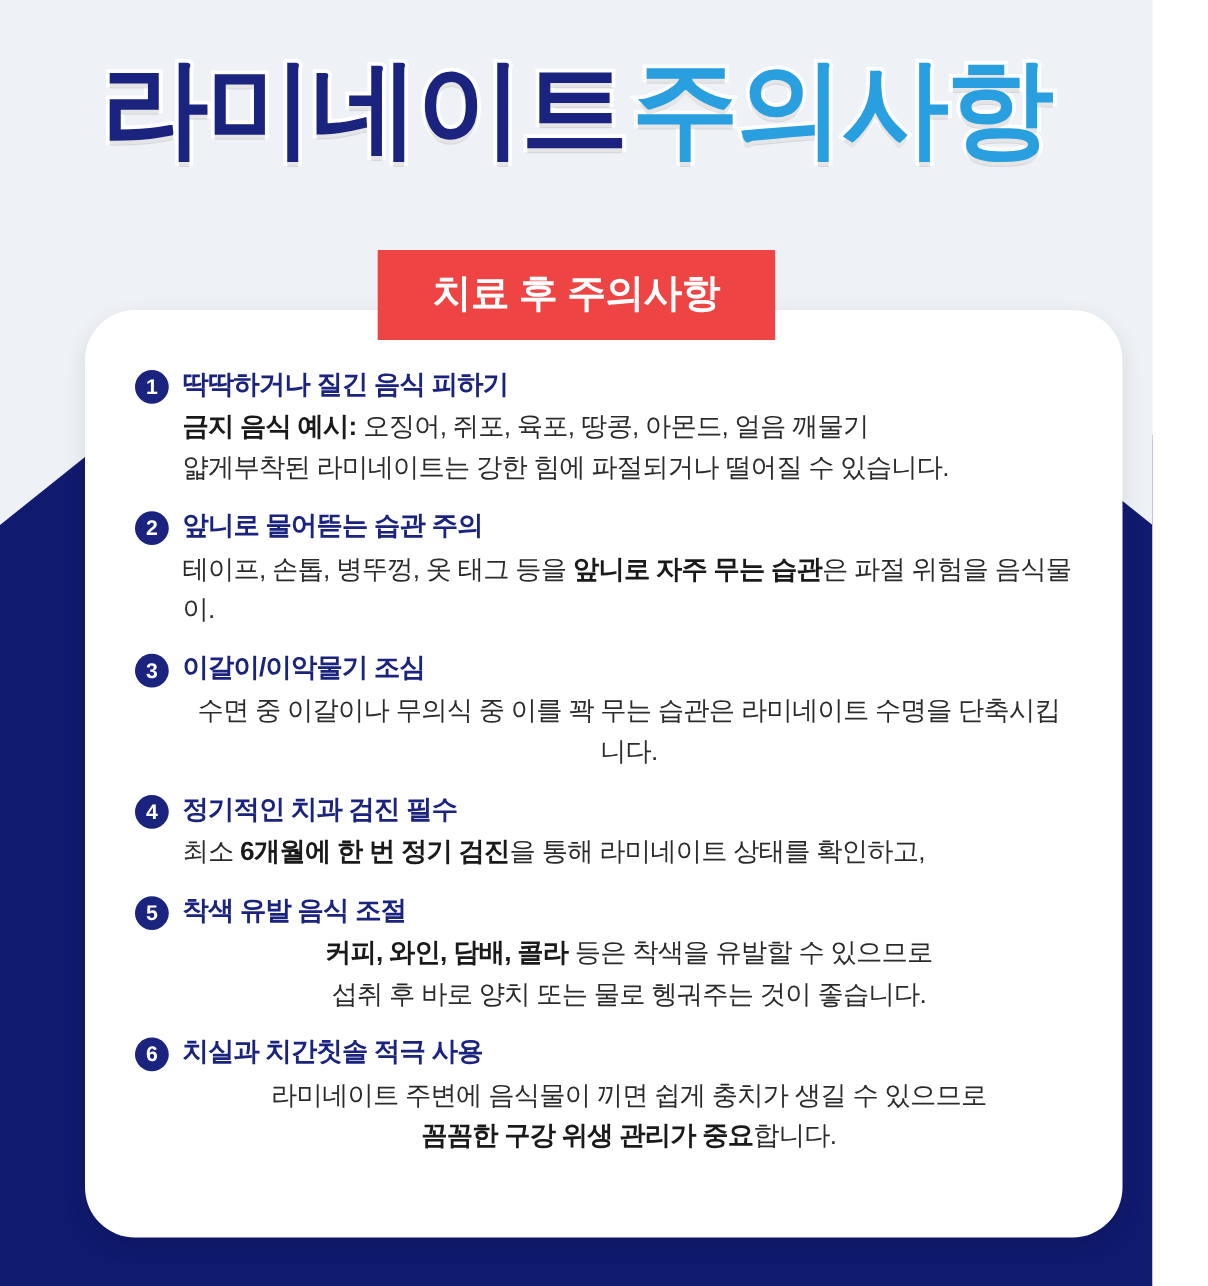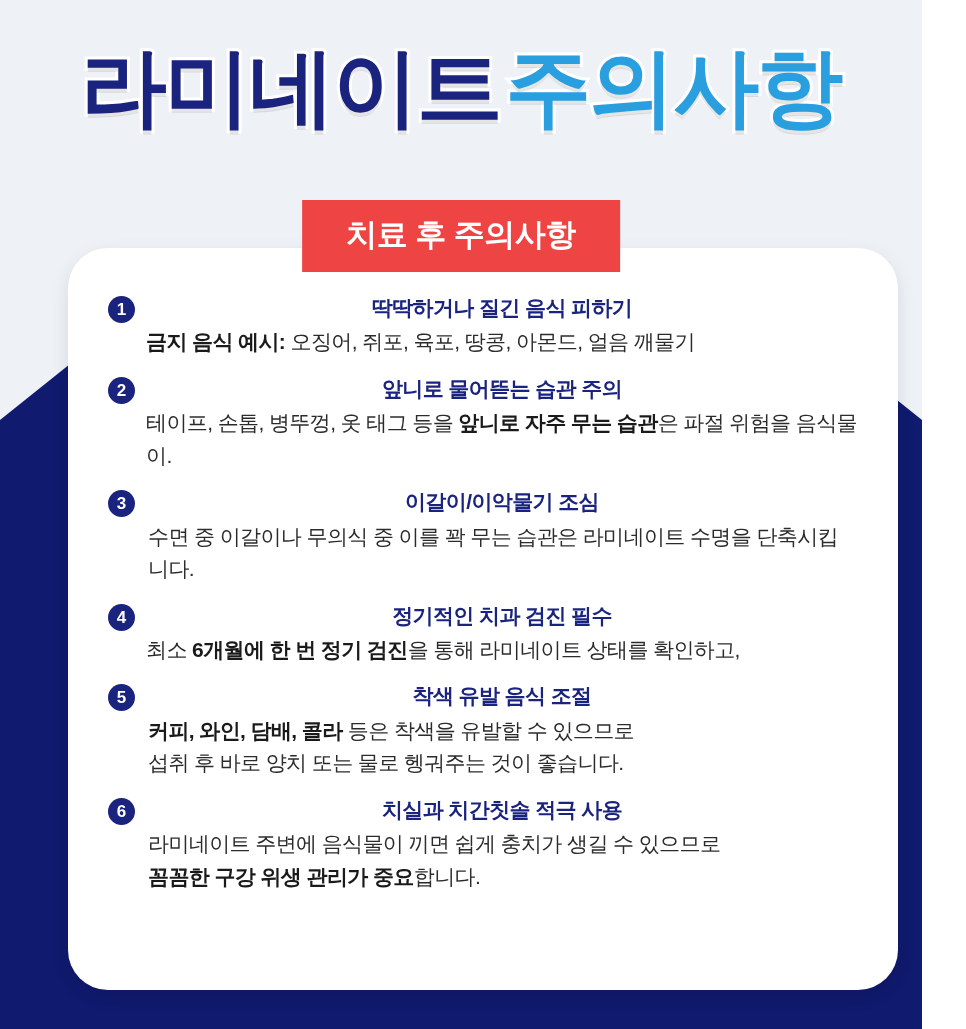--- a/index.html
+++ b/index.html
@@ -130,30 +130,29 @@
     margin-top: 2px;
   }
   .item-body { flex: 1 1 auto; }
   .item-title {
     color: #1a237e;
     font-size: 21px;
     font-weight: 700;
     letter-spacing: -0.6px;
     line-height: 1.3;
     margin-bottom: 5px;
-    text-align: center;
   }
   .item-line {
     color: #2b2b2b;
     font-size: 21px;
     line-height: 1.55;
     letter-spacing: -0.6px;
   }
   .item-line b { font-weight: 700; color: #1a1a1a; }
-  .indent { padding-left: 2px; }
+  .indent { padding-left: 2px; text-align: center; }
 </style>
 </head>
 <body>
 
 <div class="page">
   <div class="navy-base"></div>
   <div class="light-top"></div>
   <div class="wedge-left"></div>
   <div class="wedge-right"></div>
 
@@ -164,20 +163,21 @@
 
   <div class="ribbon">치료 후 주의사항</div>
 
   <div class="card">
 
     <div class="item">
       <div class="num">1</div>
       <div class="item-body">
         <div class="item-title">딱딱하거나 질긴 음식 피하기</div>
         <div class="item-line"><b>금지 음식 예시:</b><span> 오징어, 쥐포, 육포, 땅콩, 아몬드, 얼음 깨물기</span></div>
+        <div class="item-line">얇게부착된 라미네이트는 강한 힘에 파절되거나 떨어질 수 있습니다.</div>
       </div>
     </div>
 
     <div class="item">
       <div class="num">2</div>
       <div class="item-body">
         <div class="item-title">앞니로 물어뜯는 습관 주의</div>
         <div class="item-line"><span>테이프, 손톱, 병뚜껑, 옷 태그 등을 </span><b>앞니로 자주 무는 습관</b><span>은 파절 위험을 음식물이.</span></div>
       </div>
     </div>

